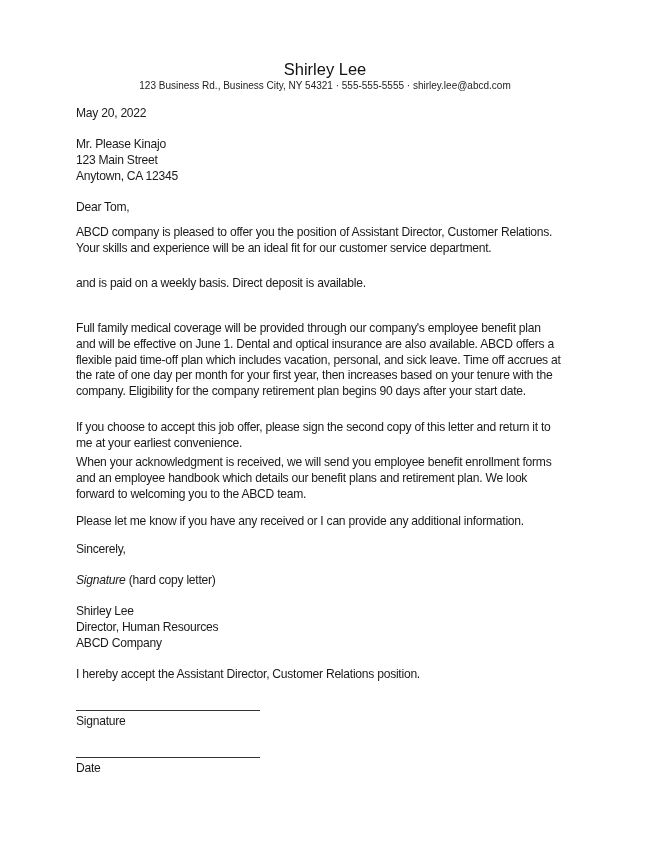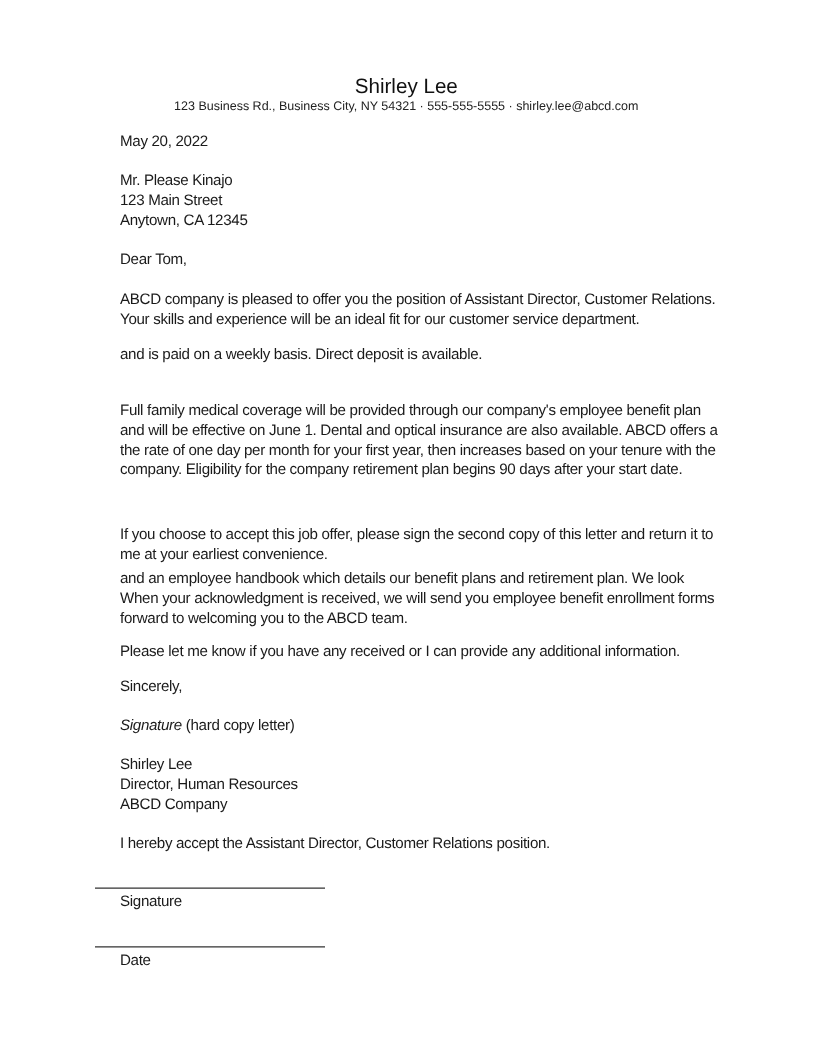--- a/index.html
+++ b/index.html
@@ -42,21 +42,21 @@
     }
     .blk {
       position: absolute;
       left: 76px;
       font-size: 12.1px;
       line-height: 15.8px;
       letter-spacing: -0.25px;
       color: #1a1a1a;
       white-space: nowrap;
     }
-    .blk .ln { display: block; margin-left: 20px; }
+    .blk .ln { display: block; }
     .sig-italic { font-style: italic; }
     .rule {
       position: absolute;
       left: 76px;
       width: 184px;
       height: 0;
       border-top: 1px solid #333;
     }
   </style>
 </head>
@@ -74,44 +74,45 @@
   <div class="blk" style="top:137px">
     <span class="ln">Mr. Please Kinajo</span>
     <span class="ln">123 Main Street</span>
     <span class="ln">Anytown, CA 12345</span>
   </div>
 
   <div class="blk" style="top:200px">
     <span class="ln">Dear Tom,</span>
   </div>
 
-  <div class="blk" style="top:232px">
+  <div class="blk" style="top:225px">
     <span class="ln">ABCD company is pleased to offer you the position of Assistant Director, Customer Relations.</span>
     <span class="ln">Your skills and experience will be an ideal fit for our customer service department.</span>
   </div>
 
   <div class="blk" style="top:276px">
     <span class="ln">and is paid on a weekly basis. Direct deposit is available.</span>
   </div>
 
   <div class="blk" style="top:321px">
     <span class="ln">Full family medical coverage will be provided through our company's employee benefit plan</span>
     <span class="ln">and will be effective on June 1. Dental and optical insurance are also available. ABCD offers a</span>
+    <span class="ln">flexible paid time-off plan which includes vacation, personal, and sick leave. Time off accrues at</span>
     <span class="ln">the rate of one day per month for your first year, then increases based on your tenure with the</span>
     <span class="ln">company. Eligibility for the company retirement plan begins 90 days after your start date.</span>
   </div>
 
   <div class="blk" style="top:420px">
     <span class="ln">If you choose to accept this job offer, please sign the second copy of this letter and return it to</span>
     <span class="ln">me at your earliest convenience.</span>
   </div>
 
   <div class="blk" style="top:455px">
+    <span class="ln">When your acknowledgment is received, we will send you employee benefit enrollment forms</span>
     <span class="ln">and an employee handbook which details our benefit plans and retirement plan. We look</span>
-    <span class="ln">When your acknowledgment is received, we will send you employee benefit enrollment forms</span>
     <span class="ln">forward to welcoming you to the ABCD team.</span>
   </div>
 
   <div class="blk" style="top:514px">
     <span class="ln">Please let me know if you have any received or I can provide any additional information.</span>
   </div>
 
   <div class="blk" style="top:542px">
     <span class="ln">Sincerely,</span>
   </div>

